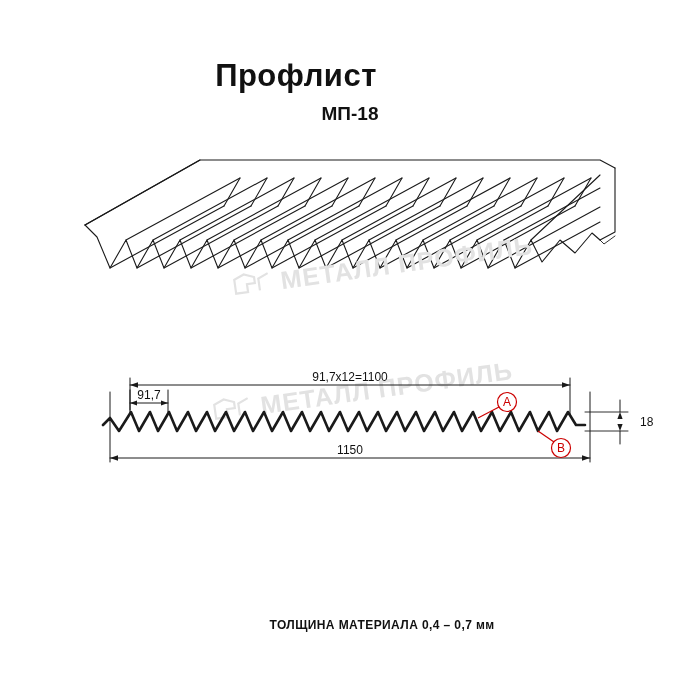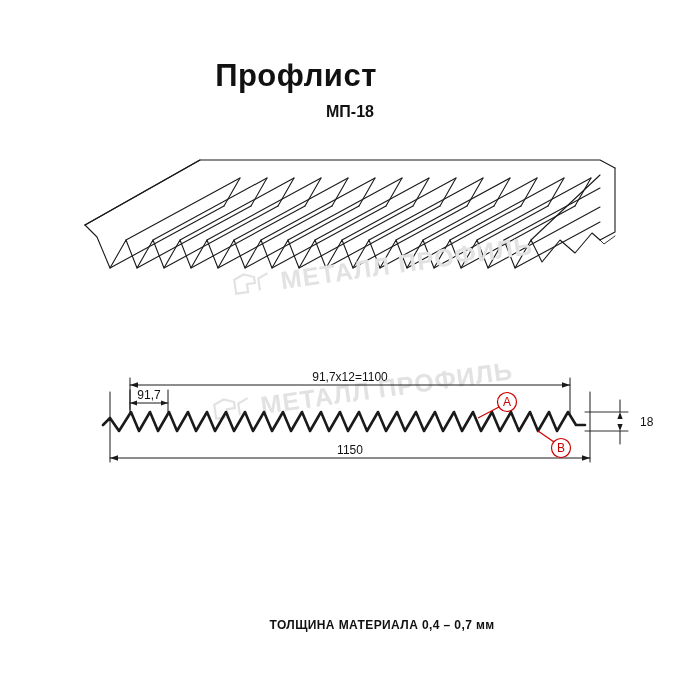--- a/index.html
+++ b/index.html
@@ -29,21 +29,21 @@
     font-weight: bold;
     letter-spacing: 0.5px;
     color: #111;
   }
   .subtitle {
     position: absolute;
     top: 103px;
     left: 0;
     width: 700px;
     text-align: center;
-    font-size: 16px;
+    font-size: 19px;
     font-weight: bold;
     color: #111;
   }
   .footnote {
     position: absolute;
     top: 618px;
     left: 0;
     width: 700px;
     text-align: center;
     font-size: 12px;

